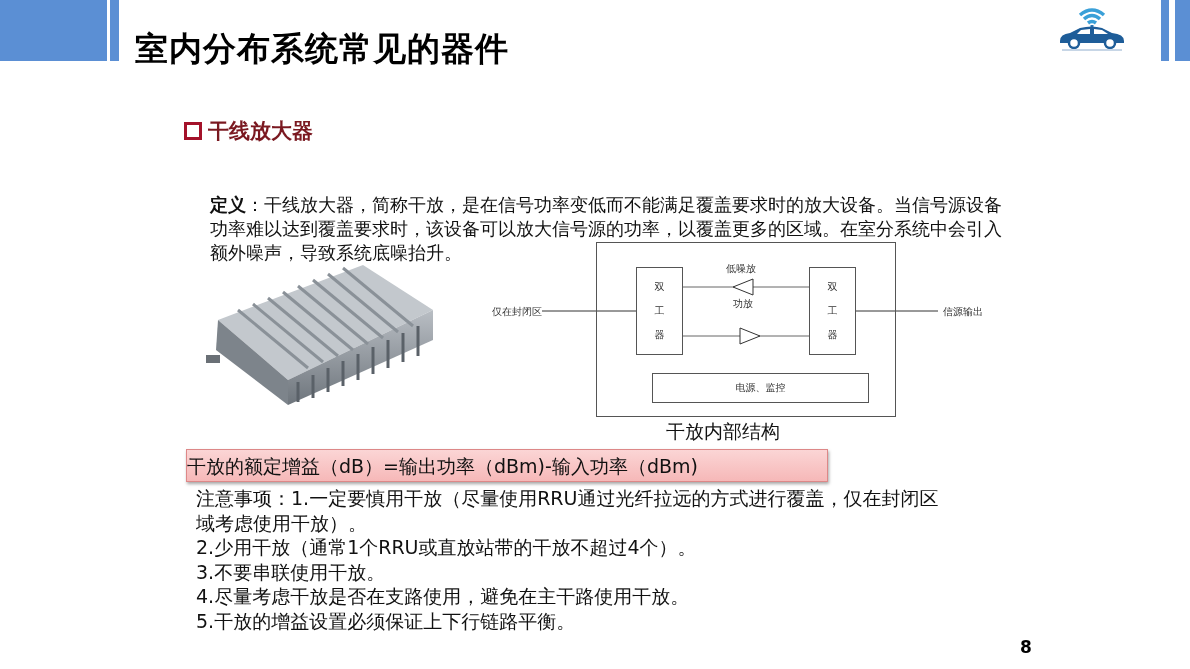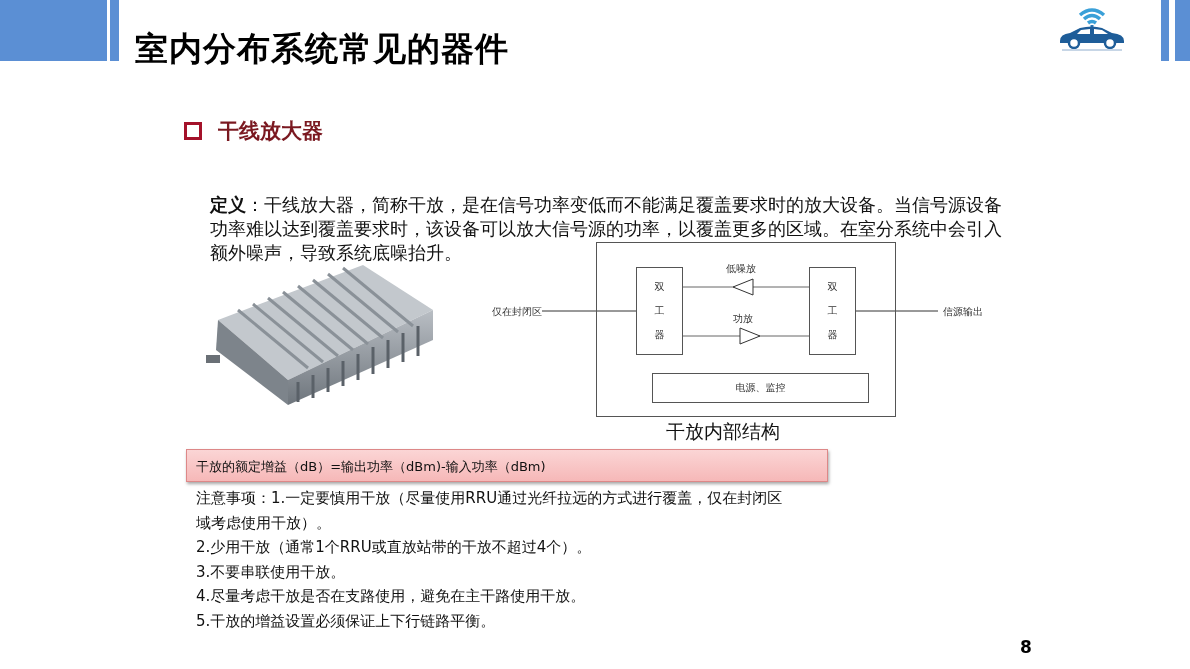--- a/index.html
+++ b/index.html
@@ -17,21 +17,21 @@
   .title {
     position: absolute; left: 135px; top: 16px;
     font-size: 33px; font-weight: bold; letter-spacing: 1px; color: #000;
     line-height: 1;
     margin-top: 16px;
   }
   .logo { position: absolute; left: 1056px; top: 3px; width: 72px; height: 50px; }
 
   .section-head {
     position: absolute; left: 184px; top: 117px;
-    display: flex; align-items: center; gap: 16px;
+    display: flex; align-items: center; gap: 6px;
     font-size: 21px; font-weight: bold; color: #7a1820;
   }
   .sq { width: 12px; height: 12px; border: 3px solid #a4122a; box-sizing: content-box; }
   .definition {
     position: absolute; left: 210px; top: 157px; width: 800px;
     font-size: 18px; line-height: 24px; color: #111; margin-top: 36px;
   }
   .definition b { font-weight: bold; }
 
   .photo { position: absolute; left: 198px; top: 250px; width: 245px; height: 160px; }
@@ -42,25 +42,25 @@
   .dup-l { left: 156px; top: 32px; }
   .dup-r { left: 329px; top: 32px; }
   .diag-power { position: absolute; left: 172px; top: 138px; width: 215px; height: 28px; border: 1px solid #555; display:flex; align-items:center; justify-content:center; }
   .diag-label { position: absolute; white-space: nowrap; }
   .diag-caption { position: absolute; left: 186px; top: 184px; font-size: 19px; color: #111; text-align: right; }
 
   .formula {
     position: absolute; left: 186px; top: 449px; width: 642px; height: 33px;
     background: linear-gradient(#fbd5d5, #f6b8b8);
     border: 1px solid #d88; box-shadow: 1px 2px 3px rgba(0,0,0,0.35);
-    font-size: 13px; line-height: 33px; padding-left: 9px; box-sizing: border-box; color:#111;
+    font-size: 19px; line-height: 33px; box-sizing: border-box; color:#111;
   }
   .notes {
     position: absolute; left: 196px; top: 486px; width: 790px;
-    font-size: 15px; line-height: 24.5px; color: #111;
+    font-size: 19px; line-height: 24.5px; color: #111;
   }
   .notes div { white-space: nowrap; }
   .page-num { position: absolute; left: 1020px; top: 637px; font-size: 17px; font-weight: bold; color: #000; }
 </style>
 </head>
 <body>
 
 <div class="bar bar-l1"></div>
 <div class="bar bar-l2"></div>
 <div class="bar bar-r1"></div>
@@ -140,21 +140,21 @@
   </div>
   <div class="diag-duplexer dup-r">
     <span>双</span>
     <span>工</span>
     <span>器</span>
   </div>
   <div class="diag-power">电源、监控</div>
   <div class="diag-label" style="left:12px;top:70px">仅在封闭区</div>
   <div class="diag-label" style="left:463px;top:70px">信源输出</div>
   <div class="diag-label" style="left:246px;top:27px">低噪放</div>
-  <div class="diag-label" style="left:253px;top:77px">功放</div>
+  <div class="diag-label" style="left:253px;top:62px">功放</div>
   <div class="diag-caption">干放内部结构</div>
 </div>
 
 <div class="formula">干放的额定增益（dB）=输出功率（dBm)-输入功率（dBm)</div>
 
 <div class="notes">
   <div>注意事项：1.一定要慎用干放（尽量使用RRU通过光纤拉远的方式进行覆盖，仅在封闭区</div>
   <div>域考虑使用干放）。</div>
   <div>2.少用干放（通常1个RRU或直放站带的干放不超过4个）。</div>
   <div>3.不要串联使用干放。</div>

